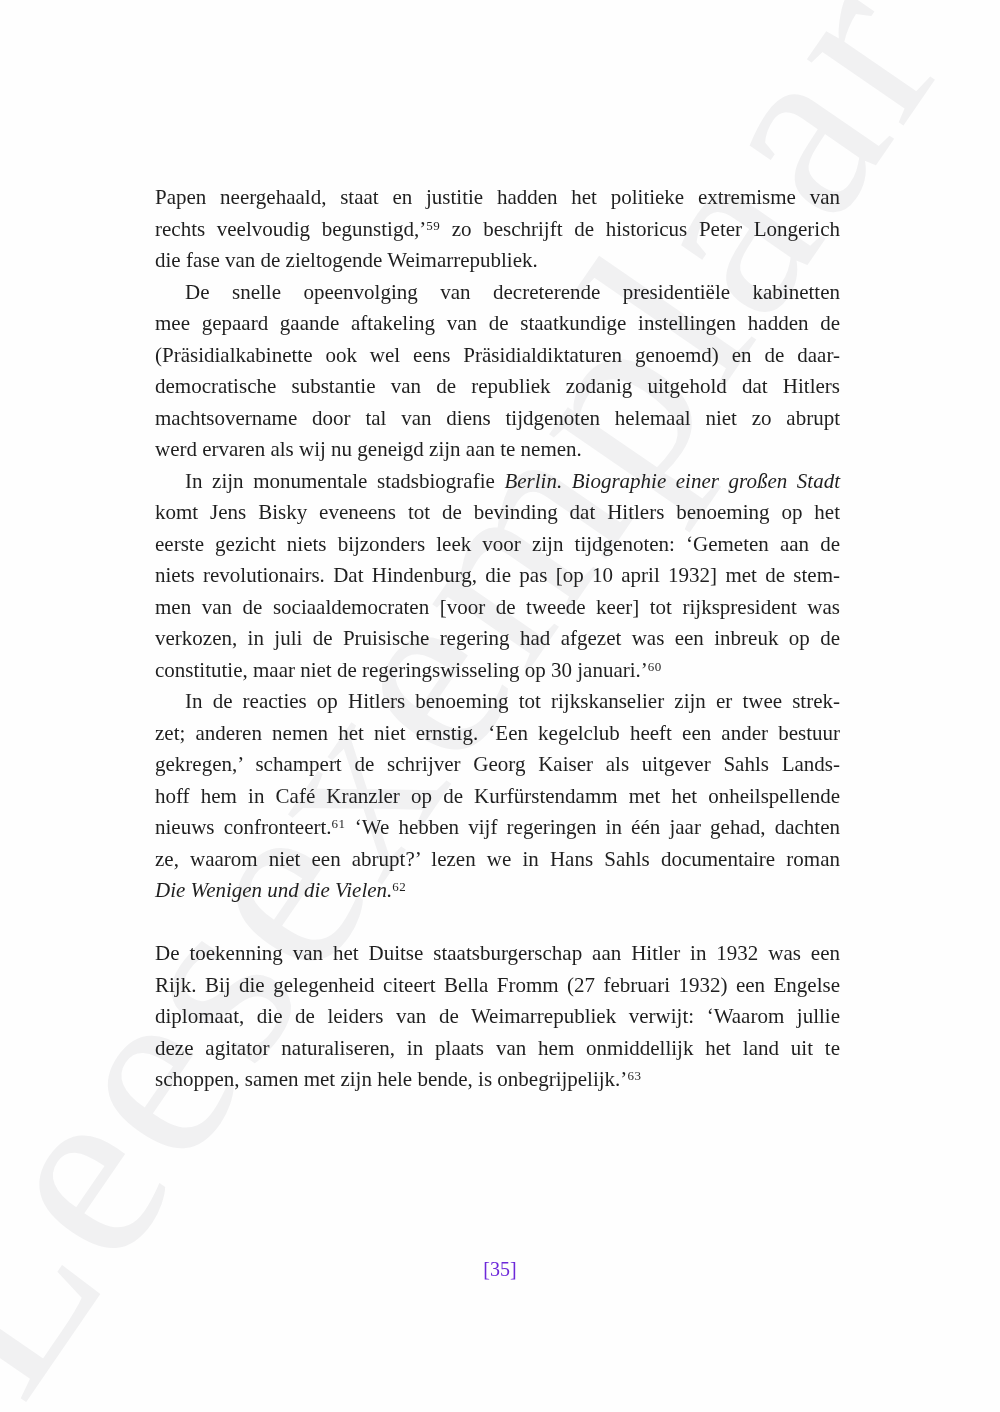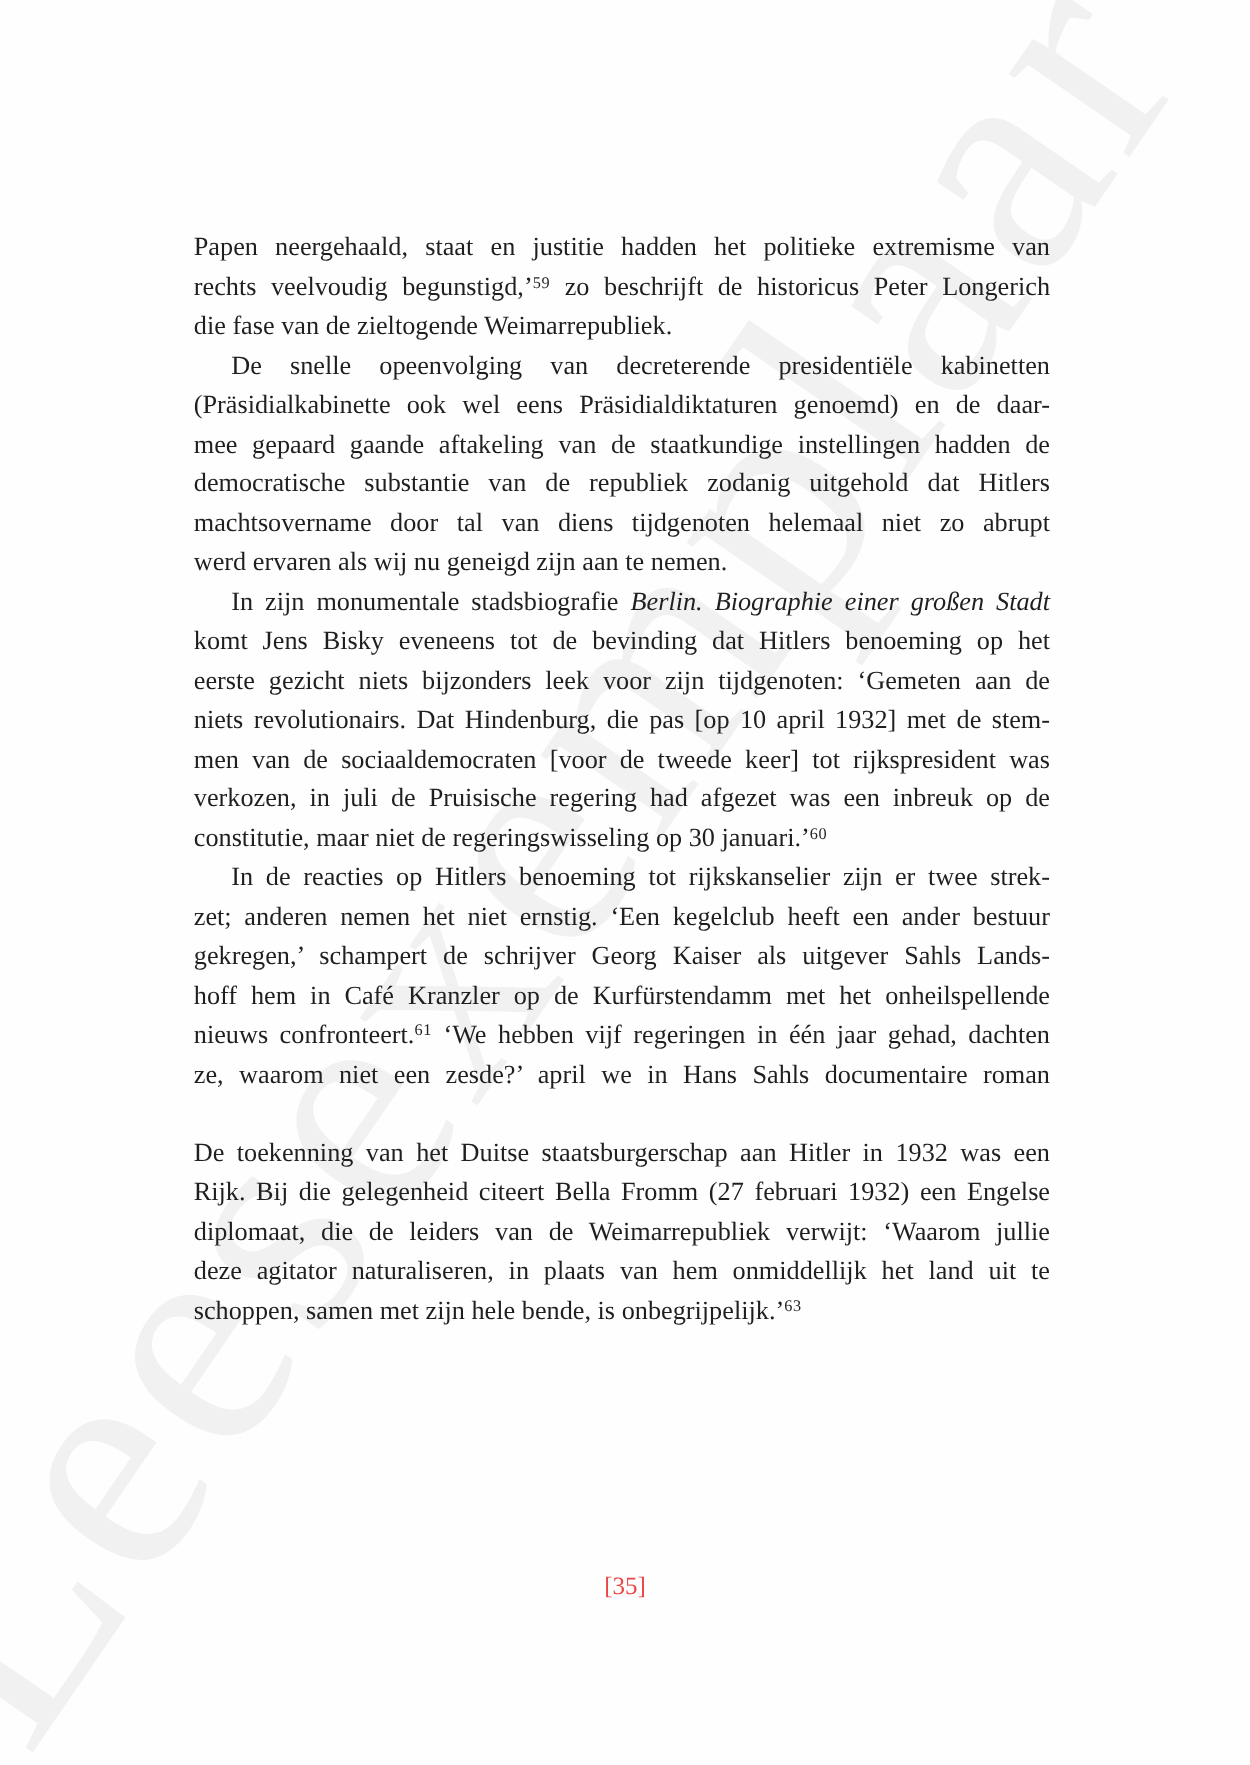--- a/index.html
+++ b/index.html
@@ -46,62 +46,63 @@
     vertical-align: 6px;
     letter-spacing: 0.5px;
   }
   .page-number {
     position: absolute;
     top: 1258px;
     left: 0;
     width: 100%;
     text-align: center;
     font-size: 20px;
-    color: #ef4444;
+    color: #6d28d9;
   }
 </style>
 </head>
 <body>
 
 <div class="page">
 
   <svg class="watermark-svg" width="1000" height="1412" viewBox="0 0 1000 1412" aria-hidden="true">
     <text x="22" y="1408" transform="rotate(-55.5 22 1408)" textLength="1640" lengthAdjust="spacing" fill="#f1f1f2">Leesexemplaar</text>
   </svg>
 
   <main class="text-block">
       <div class="para">
         <div class="line first"><span>Papen neergehaald, staat en justitie hadden het politieke extremisme van</span></div>
         <div class="line"><span>rechts veelvoudig begunstigd,’</span><sup>59</sup><span> zo beschrijft de historicus Peter Longerich</span></div>
         <div class="line last"><span>die fase van de zieltogende Weimarrepubliek.</span></div>
       </div>
       <div class="para indent">
         <div class="line first"><span>De snelle opeenvolging van decreterende presidentiële kabinetten</span></div>
+        <div class="line"><span>mee gepaard gaande aftakeling van de staatkundige instellingen hadden de</span></div>
         <div class="line"><span>(Präsidialkabinette ook wel eens Präsidialdiktaturen genoemd) en de daar-</span></div>
-        <div class="line"><span>mee gepaard gaande aftakeling van de staatkundige instellingen hadden de</span></div>
         <div class="line"><span>democratische substantie van de republiek zodanig uitgehold dat Hitlers</span></div>
         <div class="line"><span>machtsovername door tal van diens tijdgenoten helemaal niet zo abrupt</span></div>
         <div class="line last"><span>werd ervaren als wij nu geneigd zijn aan te nemen.</span></div>
       </div>
       <div class="para indent">
         <div class="line first"><span>In zijn monumentale stadsbiografie </span><i>Berlin. Biographie einer großen Stadt</i></div>
         <div class="line"><span>komt Jens Bisky eveneens tot de bevinding dat Hitlers benoeming op het</span></div>
         <div class="line"><span>eerste gezicht niets bijzonders leek voor zijn tijdgenoten: ‘Gemeten aan de</span></div>
         <div class="line"><span>niets revolutionairs. Dat Hindenburg, die pas [op 10 april 1932] met de stem-</span></div>
         <div class="line"><span>men van de sociaaldemocraten [voor de tweede keer] tot rijkspresident was</span></div>
         <div class="line"><span>verkozen, in juli de Pruisische regering had afgezet was een inbreuk op de</span></div>
         <div class="line last"><span>constitutie, maar niet de regeringswisseling op 30 januari.’</span><sup>60</sup></div>
       </div>
       <div class="para indent">
         <div class="line first"><span>In de reacties op Hitlers benoeming tot rijkskanselier zijn er twee strek-</span></div>
         <div class="line"><span>zet; anderen nemen het niet ernstig. ‘Een kegelclub heeft een ander bestuur</span></div>
         <div class="line"><span>gekregen,’ schampert de schrijver Georg Kaiser als uitgever Sahls Lands-</span></div>
         <div class="line"><span>hoff hem in Café Kranzler op de Kurfürstendamm met het onheilspellende</span></div>
         <div class="line"><span>nieuws confronteert.</span><sup>61</sup><span> ‘We hebben vijf regeringen in één jaar gehad, dachten</span></div>
-        <div class="line"><span>ze, waarom niet een zesde?’ april we in Hans Sahls documentaire roman</span></div>
+        <div class="line"><span>ze, waarom niet een abrupt?’ lezen we in Hans Sahls documentaire roman</span></div>
+        <div class="line last"><i>Die Wenigen und die Vielen.</i><sup>62</sup></div>
       </div>
       <div class="para space-before">
         <div class="line first"><span>De toekenning van het Duitse staatsburgerschap aan Hitler in 1932 was een</span></div>
         <div class="line"><span>Rijk. Bij die gelegenheid citeert Bella Fromm (27 februari 1932) een Engelse</span></div>
         <div class="line"><span>diplomaat, die de leiders van de Weimarrepubliek verwijt: ‘Waarom jullie</span></div>
         <div class="line"><span>deze agitator naturaliseren, in plaats van hem onmiddellijk het land uit te</span></div>
         <div class="line last"><span>schoppen, samen met zijn hele bende, is onbegrijpelijk.’</span><sup>63</sup></div>
       </div>
     </main>
 

